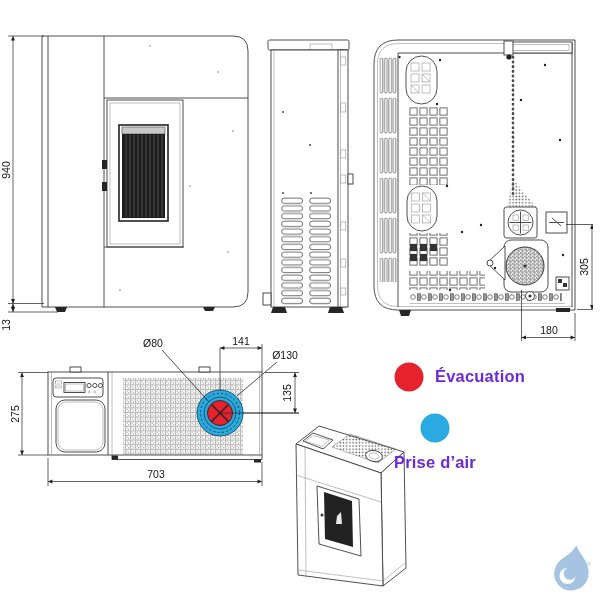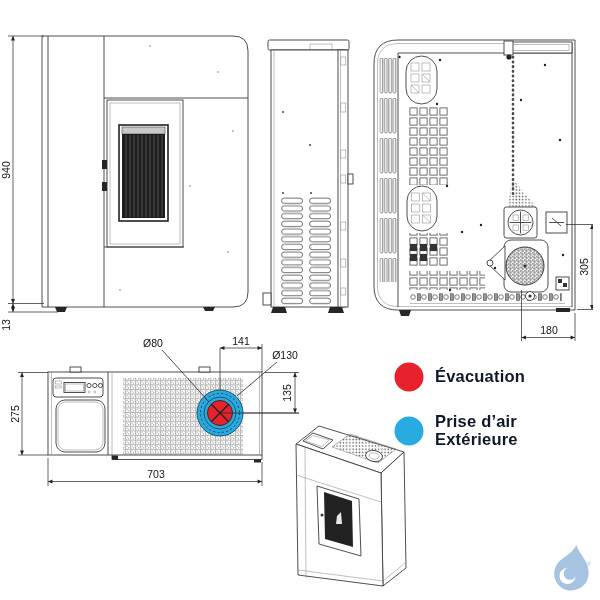--- a/index.html
+++ b/index.html
@@ -14,22 +14,22 @@
   .swt { fill:#ffffff; stroke:#8a8a8a; stroke-width:0.55; }
   .dk  { fill:#262626; stroke:none; }
   .dim { fill:none; stroke:#222222; stroke-width:0.7; }
   .ldr { fill:none; stroke:#222222; stroke-width:0.8; }
   .dimtxt { font-size:10.5px; fill:#111; }
 
   
   .legend { position:absolute; left:394px; top:362px; width:190px; }
   .lrow { position:absolute; left:0; display:flex; align-items:center; gap:11px; }
   .lrow.r1 { top:0; }
-  .lrow.r2 { top:51px; }
-  .ltext { font-size:16.5px; font-weight:600; color:#0f172a; line-height:17.5px; letter-spacing:0.2px; }
+  .lrow.r2 { top:51px;flex-direction:column; }
+  .ltext { font-size:16.5px; font-weight:600; color:#6d28d9; line-height:17.5px; letter-spacing:0.2px; }
 </style>
 </head>
 <body>
 
 <div class="stage">
 
 <svg width="600" height="600" viewBox="0 0 600 600">
   <defs>
     <marker id="arr" viewBox="0 0 8 8" refX="7.4" refY="4" markerWidth="7.5" markerHeight="7.5" orient="auto-start-reverse">
       <path d="M0.6,1 L7.4,4 L0.6,7 Z" fill="#222"></path>
@@ -391,18 +391,17 @@
     <div class="ltext">
       <span>Évacuation</span><br>
     </div>
   </div>
   <div class="lrow r2">
     <svg width="30" height="30">
       <circle cx="15" cy="15" r="14.5" fill="#29ABE2"></circle>
     </svg>
     <div class="ltext">
       <span>Prise d’air</span><br>
-      <span>Extérieure</span>
     </div>
   </div>
 </div>
 
 </div>
 
 </body></html>

